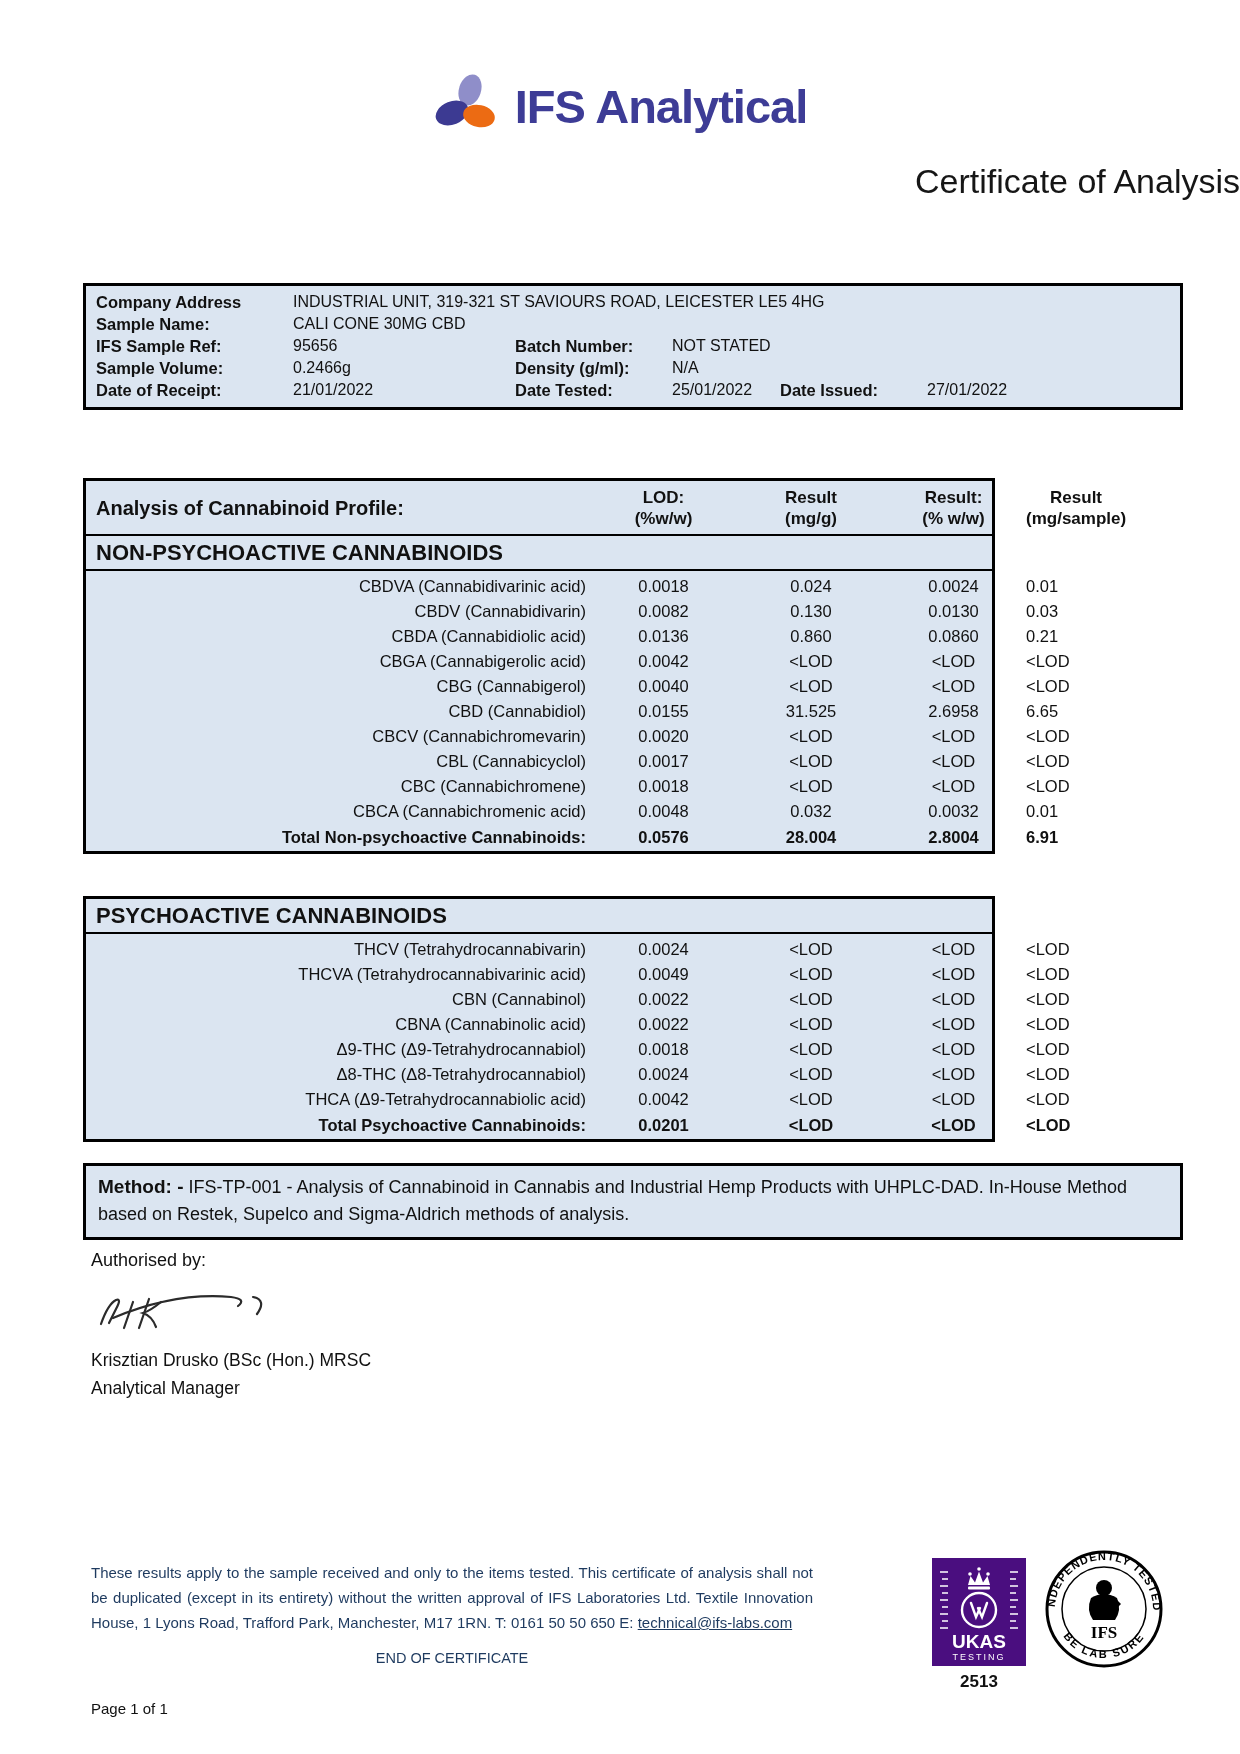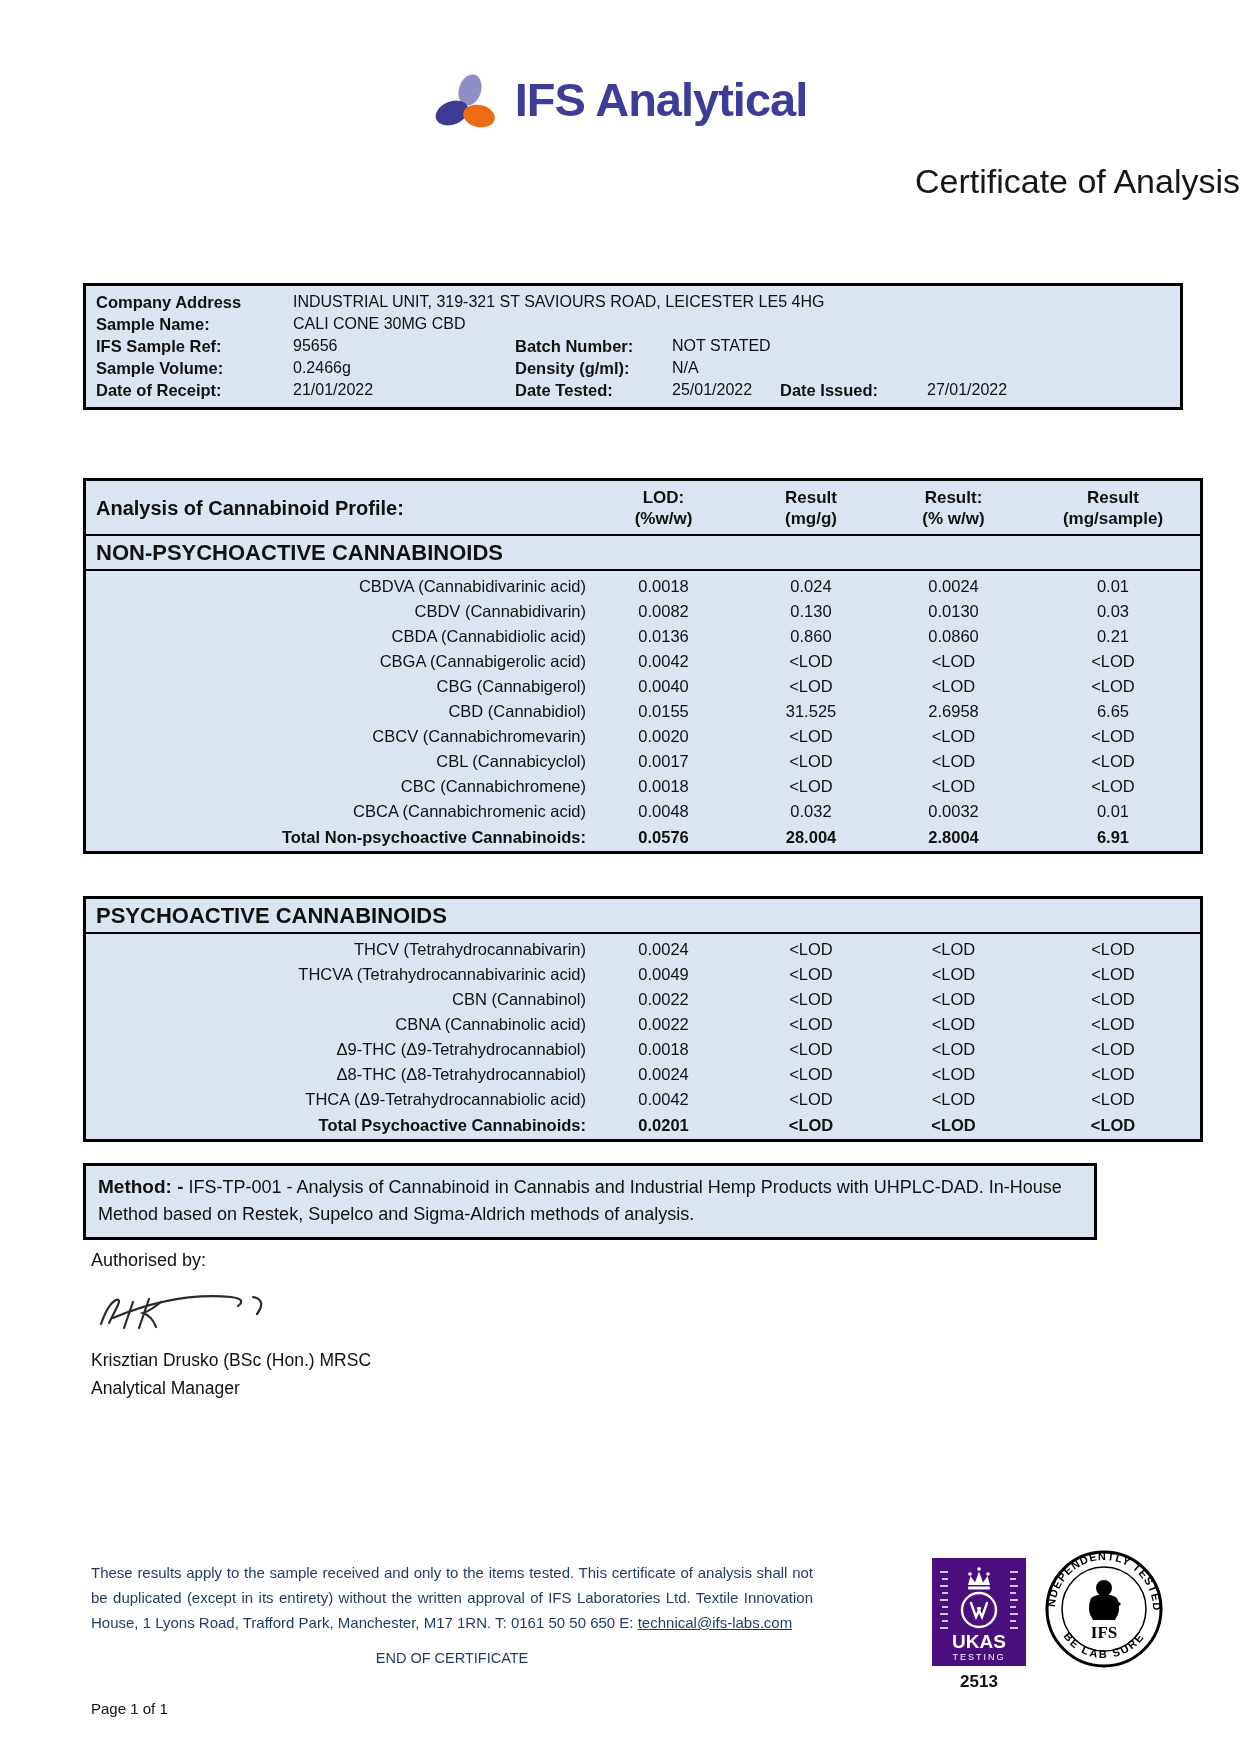--- a/index.html
+++ b/index.html
@@ -2,50 +2,50 @@
 <html><head>
 <meta charset="utf-8">
 <style>
   html,body{margin:0;padding:0;background:#fff;}
   .page{
     position:relative; width:1240px; height:1754px; background:#ffffff;
     font-family:"Liberation Sans", sans-serif; color:#111; overflow:hidden;
   }
   
   .logo-row{position:absolute; top:72px; left:0; width:100%;
-    display:flex; align-items:flex-start; justify-content:center; gap:14px;}
+    display:flex; align-items:flex-end; justify-content:center; gap:14px;}
   .brand-text{font-size:47px; font-weight:bold; color:#3d3c96; letter-spacing:-1px;}
   .cert-title{position:absolute; top:162px; left:0; width:100%;
     text-align:right; font-size:34px; font-weight:400; color:#161616;}
   
   .box{background:#dbe5f1; border:3px solid #000; box-sizing:border-box;}
   .info-box{position:absolute; top:283px; left:83px; width:1100px; padding:5px 0 6px 0;}
   .irow{display:grid; grid-template-columns:197px 222px 157px 108px 147px 1fr;
     padding-left:10px; line-height:22px; font-size:16px;}
   .ilabel{font-weight:bold; font-size:16.5px;}
   .ival{font-weight:normal;}
   .span-rest{grid-column:2 / -1;}
   
-  .ctable{position:absolute; left:83px; width:1120px; padding:0;}
+  .ctable{position:absolute; left:83px; width:912px; padding:0;}
   .t1{top:478px;}
   .t2{top:896px;}
   .thead{display:grid; grid-template-columns:500px 155px 140px 145px 1fr;
     border-bottom:2.5px solid #000; padding:6px 0 5px 0;}
   .ttitle{font-size:20px; font-weight:bold; padding-left:10px; align-self:center;}
   .hcell{text-align:center; font-weight:bold; font-size:17px; line-height:21px; align-self:center;}
   .section-heading{font-weight:bold; font-size:22px; padding:4px 0 3px 10px;
     border-bottom:2px solid #000;}
   .trow{display:grid; grid-template-columns:500px 155px 140px 145px 1fr; line-height:25px;}
   .tcell{font-size:16.5px;}
   .cname{padding-left:10px; text-align:right;}
   .cnum{text-align:center;}
   .trow.total{font-weight:bold; line-height:27px;}
   .sec-gap{height:3px;}
   
-  .method-box{position:absolute; top:1163px; left:83px; width:1014px;
+  .method-box{position:absolute; top:1163px; left:83px; width:1100px;
     padding:7px 12px 9px 12px; font-size:18px; line-height:27px;}
   .method-label{font-weight:bold; font-size:19px;}
   
   .authorised{position:absolute; top:1250px; left:91px; font-size:18px;}
   .sig{position:absolute; top:1282px; left:91px;}
   .signer-name{position:absolute; top:1350px; left:91px; font-size:17.5px;}
   .signer-role{position:absolute; top:1378px; left:91px; font-size:17.5px;}
   
   .footer-text{position:absolute; top:1560px; left:91px; width:722px;
     font-size:15px; line-height:25px; color:#1e3a5f; text-align:justify;}

